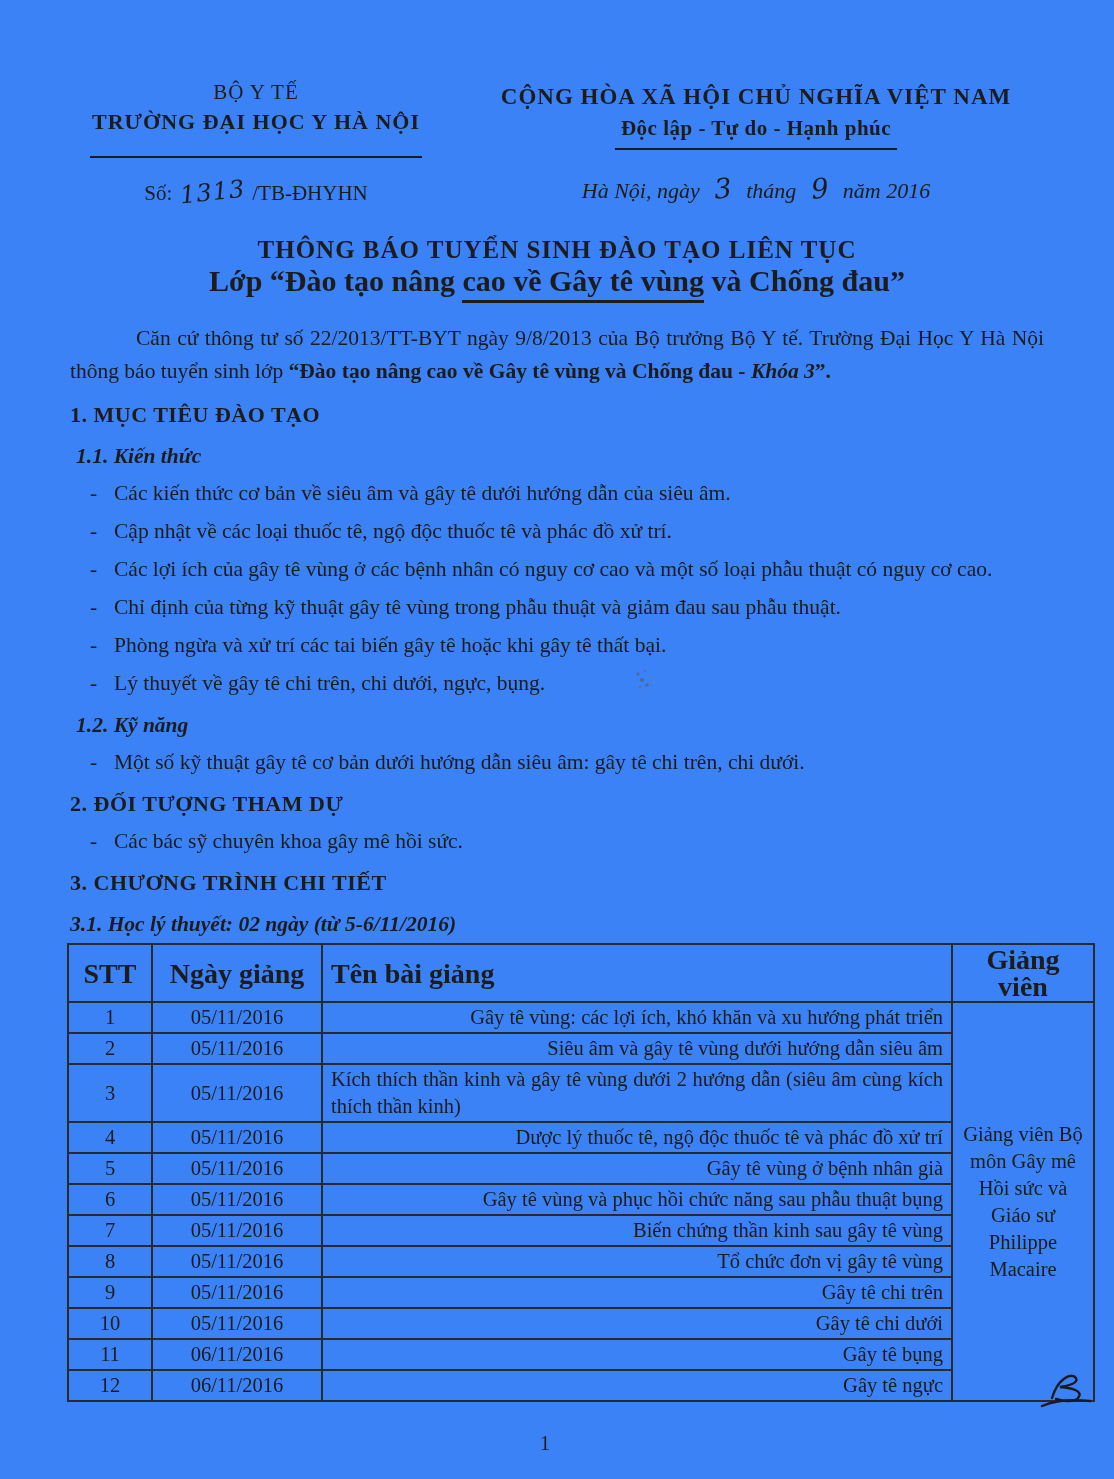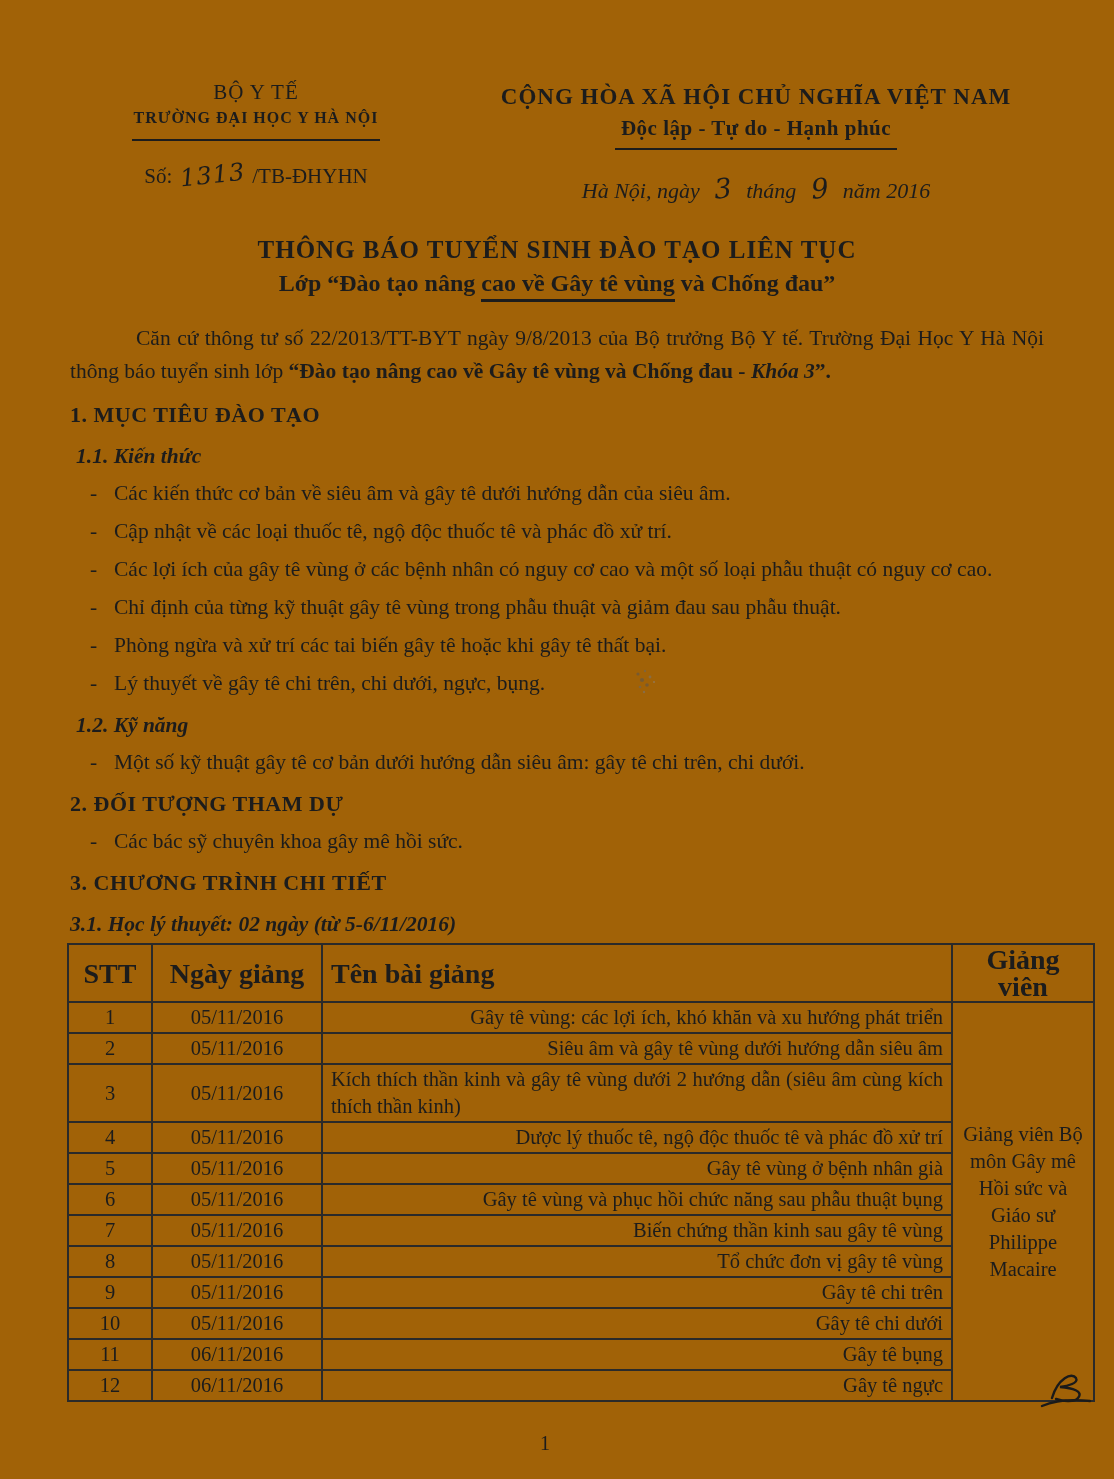--- a/index.html
+++ b/index.html
@@ -1,44 +1,44 @@
 <!DOCTYPE html>
 <html><head>
 <meta charset="utf-8">
 <style>
   html,body{margin:0;padding:0;}
   body{background:#e8e8e8;}
   .page{
     position:relative;
     width:1114px;height:1479px;
-    background:#a16207;
+    background:#3b82f6;
     font-family:"Liberation Serif","DejaVu Serif",serif;
     color:#1c1c1c;
     overflow:hidden;
     margin:0 auto;
   }
   
   .hdr-left{position:absolute;left:66px;top:80px;width:380px;text-align:center;}
   .ministry{font-size:21px;letter-spacing:1px;}
-  .university{font-size:16px;font-weight:bold;letter-spacing:1px;margin-top:4px;
-    display:inline-block;border-bottom:2px solid #1c1c1c;padding:0 2px 12px 2px;}
+  .university{font-size:22px;font-weight:bold;letter-spacing:1px;margin-top:4px;
+    display:inline-block;border-bottom:2px solid #1c1c1c;padding:0 2px 21px 2px;}
   .doc-no{margin-top:20px;font-size:21px;}
   .hdr-right{position:absolute;left:452px;top:84px;width:608px;text-align:center;}
   .country{font-size:23px;font-weight:bold;letter-spacing:1px;white-space:nowrap;}
   .motto{font-size:21px;font-weight:bold;letter-spacing:.5px;margin-top:6px;
     display:inline-block;border-bottom:2px solid #1c1c1c;padding:0 6px 7px 6px;}
   .place-date{margin-top:22px;font-size:22px;font-style:italic;}
   .hand{font-style:italic;font-size:1.25em;display:inline-block;transform:rotate(-5deg);
     margin:0 9px;font-family:"DejaVu Serif",serif;}
   .hand-no{font-style:italic;font-size:1.15em;display:inline-block;transform:rotate(-6deg);
     font-family:"DejaVu Serif",serif;letter-spacing:1px;margin:0 2px;}
   
   .title-block{position:absolute;left:0;top:236px;width:1114px;text-align:center;}
   .title-1{font-size:25px;font-weight:bold;letter-spacing:1px;}
-  .title-2{font-size:24px;font-weight:bold;margin-top:6px;}
+  .title-2{font-size:30px;font-weight:bold;}
   .title-2 .uline{border-bottom:3px solid #1c1c1c;padding-bottom:3px;}
   
   .main{position:absolute;left:70px;top:322px;width:974px;}
   .intro{font-size:21.5px;line-height:33px;text-align:justify;text-indent:66px;margin:0;}
   .b{font-weight:bold;} .bi{font-weight:bold;font-style:italic;}
   .h-sec{font-size:22px;font-weight:bold;letter-spacing:.5px;margin-top:13px;line-height:28px;}
   .h-sub{font-size:21.5px;font-weight:bold;font-style:italic;margin-top:14px;line-height:27px;padding-left:6px;}
   .li{position:relative;padding-left:44px;text-align:justify;line-height:30px;font-size:21.5px;margin-top:8px;}
   .li::before{content:"-";position:absolute;left:20px;top:0;}
   

